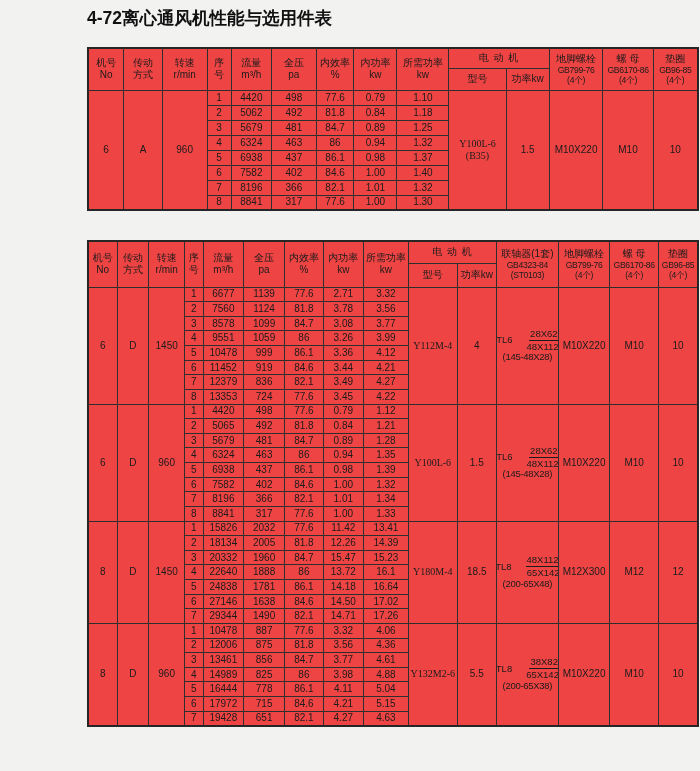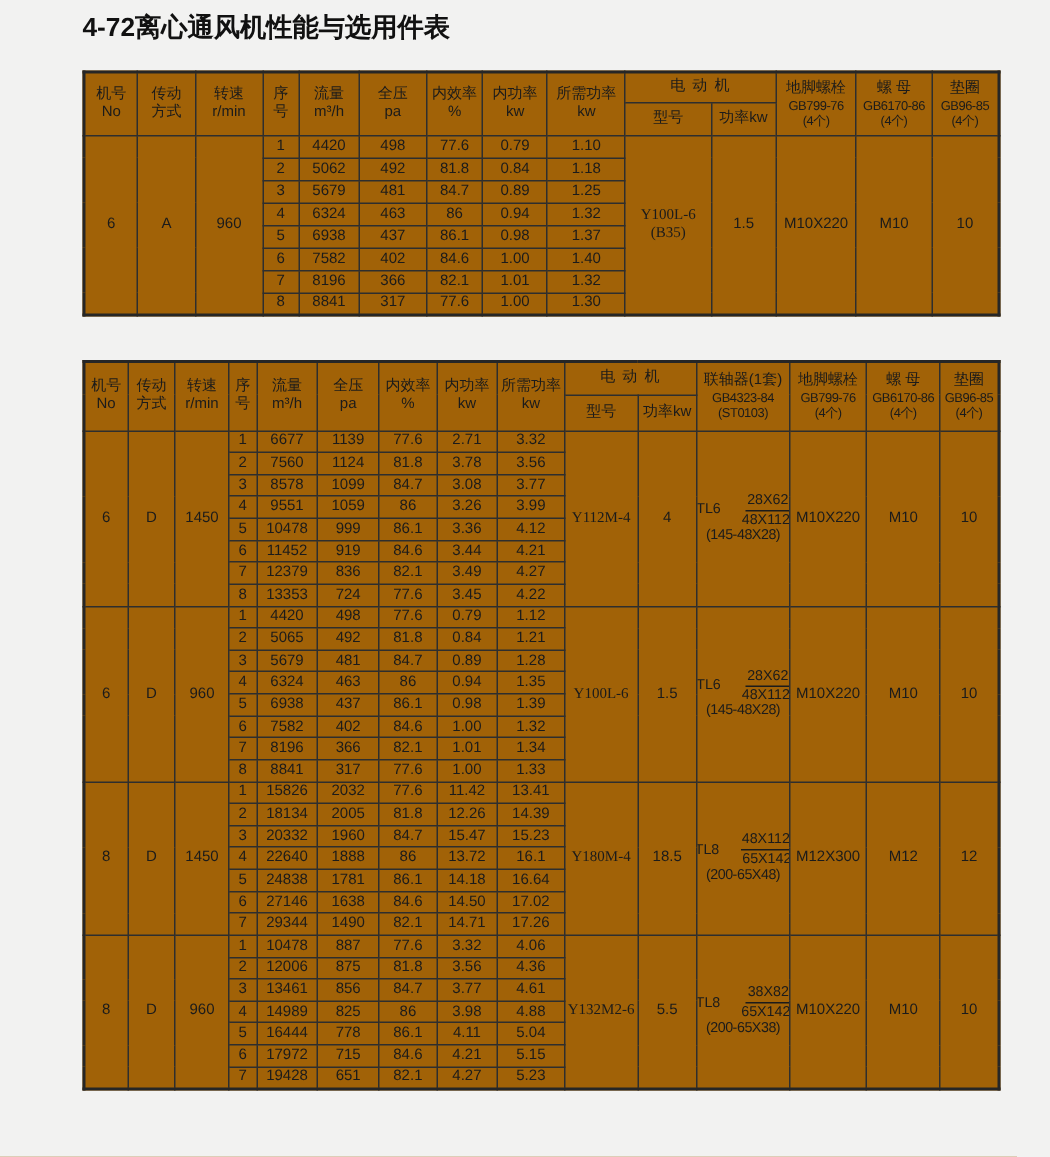--- a/index.html
+++ b/index.html
@@ -5,36 +5,36 @@
   html, body {
     margin: 0;
     padding: 0;
     width: 700px;
     height: 771px;
     background: #f2f2f1;
     font-family: "Liberation Sans", sans-serif;
     color: #1b1b1b;
     overflow: hidden;
   }
-  .page { padding: 6px 0 16px 55px; }
+  .page { padding: 6px 0 16px 55px; margin-left: 32px; }
   .title {
     font-size: 17.5px;
     font-weight: 700;
     margin: 0;
     color: #111;
   }
   #table1-section .title { margin-bottom: 17px; }
   #table2-section { margin-top: 29px; }
   #table2-section .title { margin-bottom: 15px; }
 
   table.ptable {
     border-collapse: collapse;
     table-layout: fixed;
     width: 612px;
-    background: #a16207;
+    background: #ef4444;
     border: 2px solid #262626;
   }
   .ptable th, .ptable td {
     border: 1px solid #2e2e2e;
     padding: 0;
     margin: 0;
     text-align: center;
     vertical-align: middle;
     font-weight: normal;
     font-size: 10px;
@@ -630,19 +630,19 @@
               <td>84.6</td>
               <td>4.21</td>
               <td>5.15</td>
             </tr>
             <tr>
               <td>7</td>
               <td>19428</td>
               <td>651</td>
               <td>82.1</td>
               <td>4.27</td>
-              <td>5.23</td>
+              <td>4.63</td>
             </tr>
           </tbody>
         </table>
       </div>
   </section>
 </div>
 
 </body></html>

